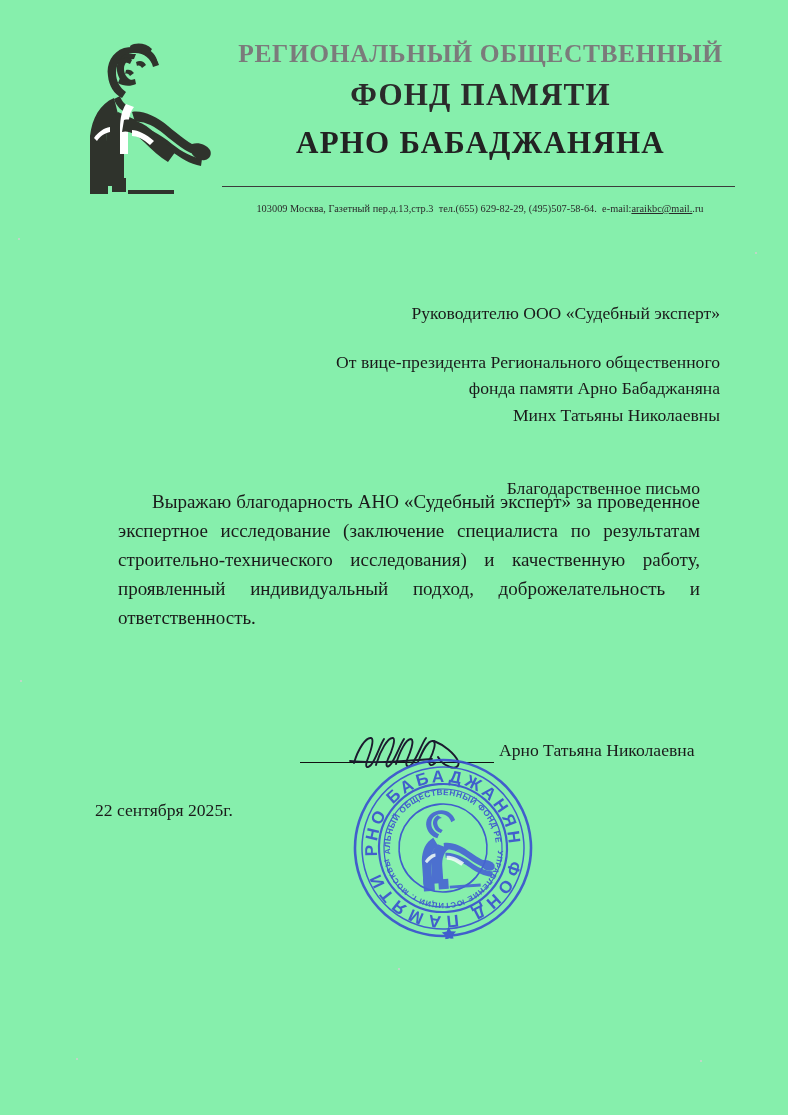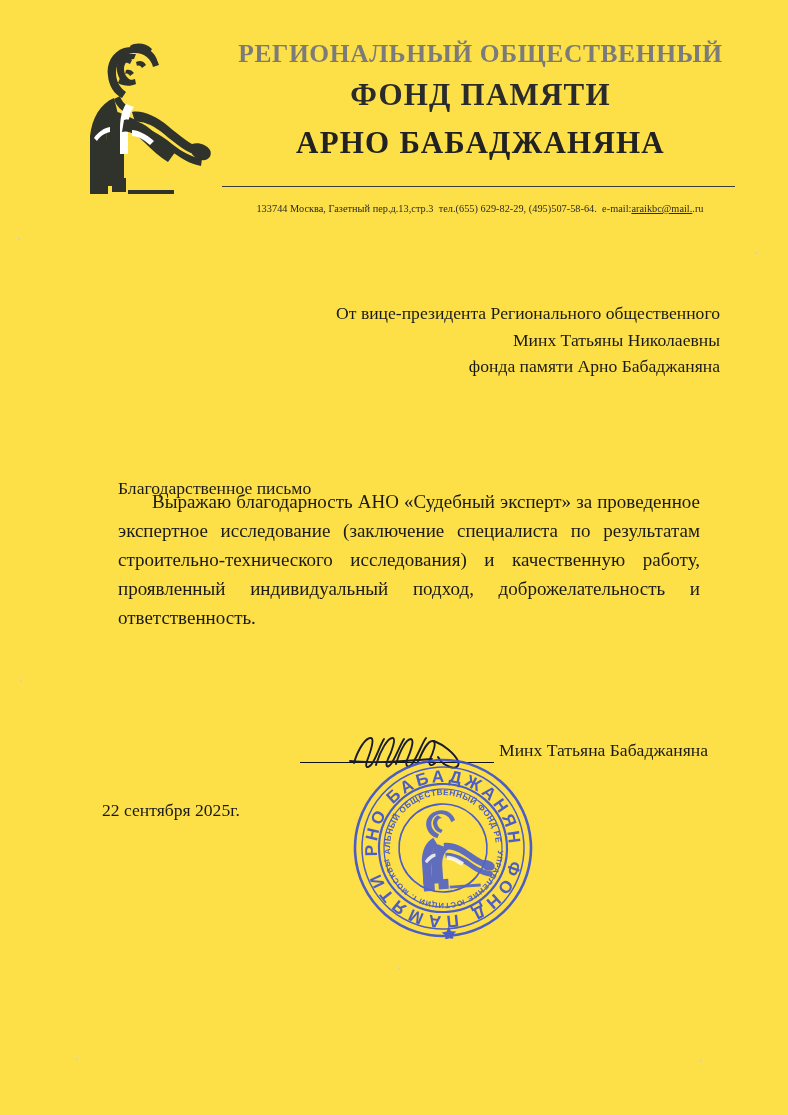--- a/index.html
+++ b/index.html
@@ -6,21 +6,21 @@
   html, body {
     margin: 0;
     padding: 0;
     background: #f2f2f2;
   }
   .page {
     position: relative;
     width: 788px;
     height: 1115px;
     margin: 0 auto;
-    background: #fde047;
+    background: #86efac;
     overflow: hidden;
     font-family: "Liberation Serif", "DejaVu Serif", serif;
     color: #1a1a1a;
   }
 
   
   .letterhead {
     position: absolute;
     left: 0;
     top: 0;
@@ -107,21 +107,21 @@
   .addressee .from-block div {
     white-space: nowrap;
   }
 
   
   .doc-title {
     position: absolute;
     left: 118px;
     top: 478px;
     width: 582px;
-    text-align: left;
+    text-align: right;
     font-size: 17.6px;
   }
 
   
   .body-text {
     position: absolute;
     left: 118px;
     top: 488px;
     width: 582px;
     font-size: 19px;
@@ -164,21 +164,21 @@
     position: absolute;
     left: 381px;
     top: 5px;
     font-size: 17.6px;
     white-space: nowrap;
   }
 
   
   .date-line {
     position: absolute;
-    left: 102px;
+    left: 95px;
     top: 800px;
     font-size: 17.6px;
     white-space: nowrap;
   }
 
   
   .stamp {
     position: absolute;
     left: 352px;
     top: 757px;
@@ -245,31 +245,32 @@
 
     <div class="org-titles">
       <div class="org-line-1">РЕГИОНАЛЬНЫЙ ОБЩЕСТВЕННЫЙ</div>
       <div class="org-line-2">ФОНД ПАМЯТИ</div>
       <div class="org-line-3">АРНО БАБАДЖАНЯНА</div>
     </div>
 
     <div class="header-rule"></div>
 
     <div class="contact-line">
-      <span>133744 Москва, Газетный пер.д.13,стр.3</span>&nbsp;
+      <span>103009 Москва, Газетный пер.д.13,стр.3</span>&nbsp;
       <span>тел.(655) 629-82-29, (495)507-58-64.</span>&nbsp;
       <span>e-mail:</span><span class="mail-link">araikbc@mail.</span><span>.ru</span>
     </div>
   </div>
 
   <div class="addressee">
+    <div class="to-line">Руководителю ООО «Судебный эксперт»</div>
     <div class="from-block">
       <div>От вице-президента Регионального общественного</div>
+      <div>фонда памяти Арно Бабаджаняна</div>
       <div>Минх Татьяны Николаевны</div>
-      <div>фонда памяти Арно Бабаджаняна</div>
     </div>
   </div>
 
   <div class="doc-title">Благодарственное письмо</div>
 
   <div class="body-text">
     <p class="last-line-full">Выражаю благодарность АНО «Судебный эксперт» за проведенное экспертное исследование (заключение специалиста по результатам строительно-технического исследования) и качественную работу, проявленный индивидуальный подход, доброжелательность и ответственность.</p>
   </div>
 
   <div class="signature-row">
@@ -279,21 +280,21 @@
         <g fill="none" stroke="#1b1b2e" stroke-width="1.9" stroke-linecap="round" stroke-linejoin="round">
           <path d="M14 34 C18 20 26 8 31 9 C35 10 30 24 27 32 C25 38 27 40 31 36 C36 30 40 16 44 10"></path>
           <path d="M36 36 C40 22 48 8 53 9 C56 10 52 22 48 30 C45 37 47 40 51 35 C56 28 60 16 64 10"></path>
           <path d="M56 35 C60 22 66 10 71 10 C75 11 70 24 67 31 C65 37 68 40 72 35 C78 27 82 14 86 9"></path>
           <path d="M78 33 C83 21 88 11 93 12 C97 13 93 24 90 30 C88 36 91 38 95 34"></path>
           <path d="M94 12 C104 16 114 24 118 32 C120 37 116 40 110 38 C104 36 100 32 98 28"></path>
           <path d="M10 32 C28 34 58 33 92 30"></path>
         </g>
       </svg>
     </div>
-    <div class="sig-name">Минх Татьяна Бабаджаняна</div>
+    <div class="sig-name">Арно Татьяна Николаевна</div>
   </div>
 
   <div class="date-line">22 сентября 2025г.</div>
 
   <div class="stamp">
     <svg viewBox="0 0 182 182" width="182" height="182" aria-hidden="true">
       <defs>
         <path id="arcOuterTop" d="M 25 91 A 66 66 0 0 1 157 91"></path>
         <path id="arcOuterBottom" d="M 159 91 A 68 68 0 0 1 23 91"></path>
         <path id="arcInnerTop" d="M 38 91 A 53 53 0 0 1 144 91"></path>

